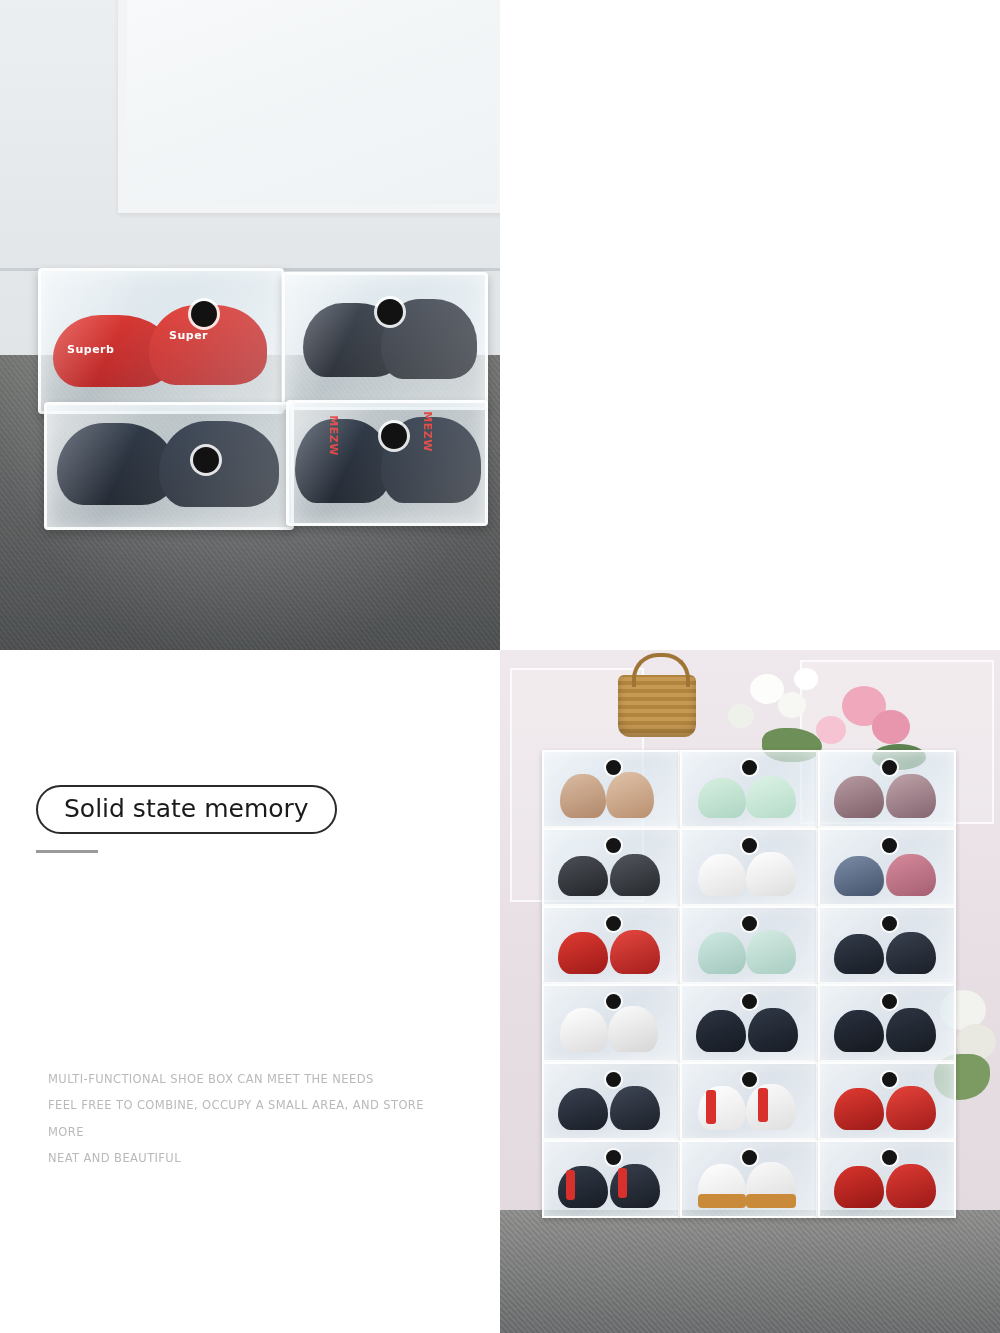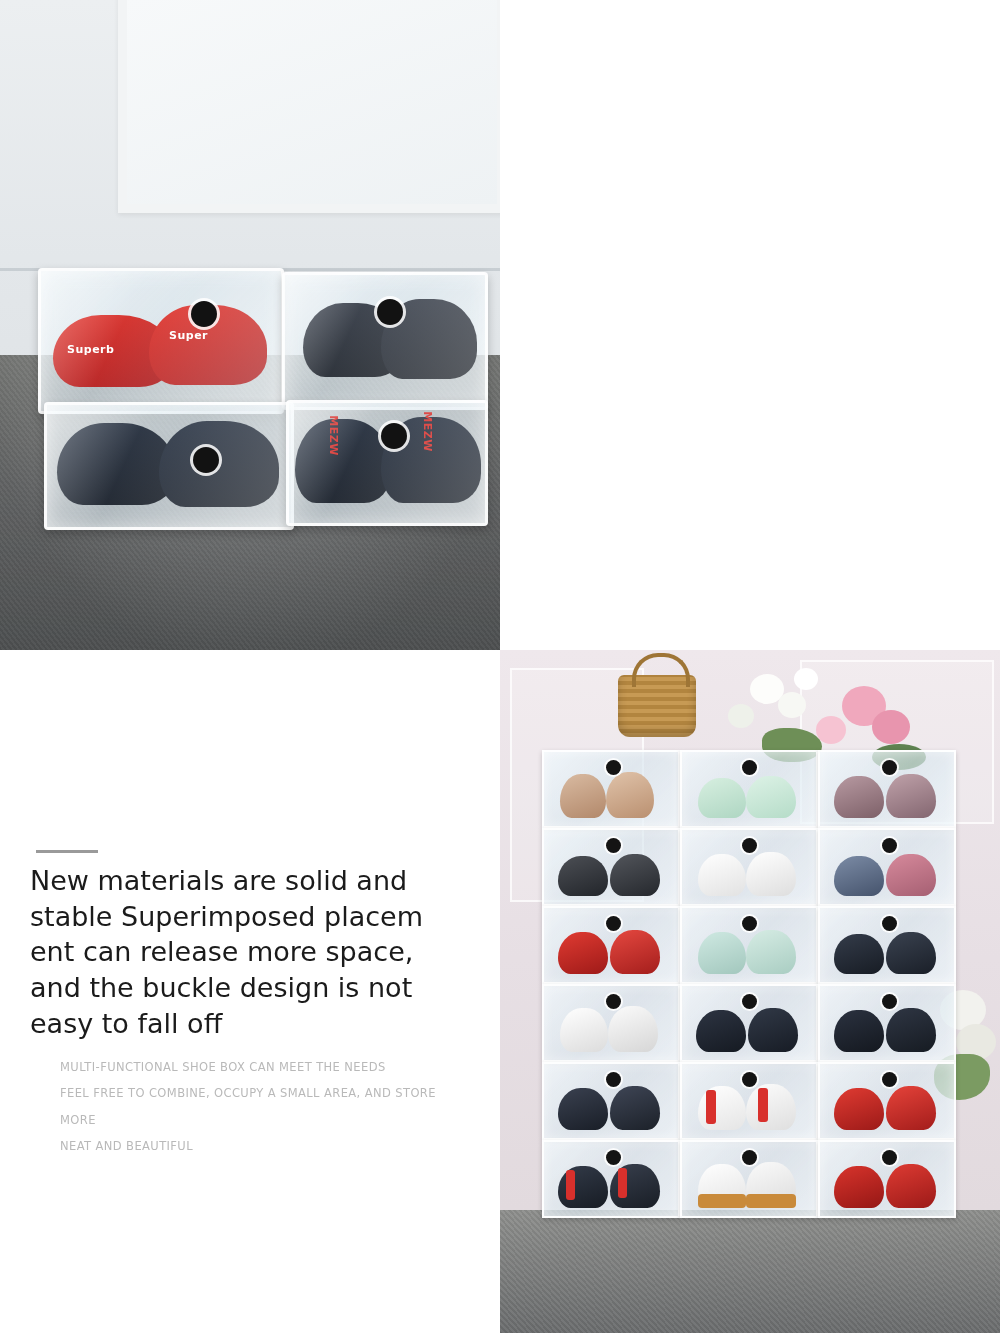--- a/index.html
+++ b/index.html
@@ -115,21 +115,21 @@
     line-height: 2.3;
     text-transform: uppercase;
     white-space: pre-line;
   }
 
   
   .b-head  { position: absolute; left: 36px; top: 73px; }
   .b-pill  { position: absolute; left: 36px; top: 135px; }
   .b-rule  { position: absolute; left: 36px; top: 200px; }
   .b-copy  { position: absolute; left: 30px; top: 213px; width: 420px; }
-  .b-fine  { position: absolute; left: 48px; top: 404px; width: 400px; margin-left: 12px; }
+  .b-fine  { position: absolute; left: 48px; top: 416px; width: 400px; }
 
   
   .wall {
     position: absolute; left: 0; top: 0; width: 500px; height: 430px;
     background: linear-gradient(180deg, #eceff1 0%, #e3e7ea 60%, #dfe3e6 100%);
   }
   .wall-frame {
     position: absolute; left: 118px; top: -10px; width: 370px; height: 205px;
     background: linear-gradient(160deg,#f7f9fa,#eef2f4);
     border: 9px solid #f2f4f5;
@@ -291,22 +291,24 @@
       
       
       
       
     </div>
   </div>
 
   <div class="section-bottom">
 
     <div class="text-bottom">
+      <div class="b-pill">
+        <span class="pill">Solid state memory</span>
+      </div>
       <div class="rule b-rule"></div>
-      <div class="body-copy b-copy">New materials are solid and stable Superimposed placem ent can release more space, and the buckle design is not easy to fall off</div>
       <div class="fineprint b-fine">MULTI-FUNCTIONAL SHOE BOX CAN MEET THE NEEDS
 FEEL FREE TO COMBINE, OCCUPY A SMALL AREA, AND STORE MORE
 NEAT AND BEAUTIFUL</div>
     </div>
 
     <div class="photo-bottom">
       <div class="rm-wall"></div>
       <div class="rm-panel" style="left:10px; top:18px; width:130px; height:230px;"></div>
       <div class="rm-panel" style="left:300px; top:10px; width:190px; height:160px;"></div>
       <div class="rm-floor"></div>

